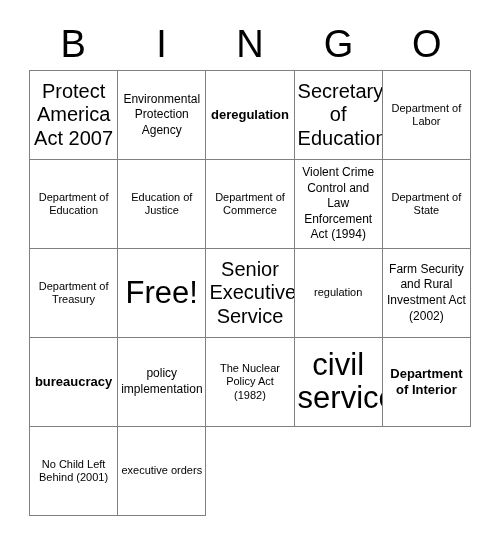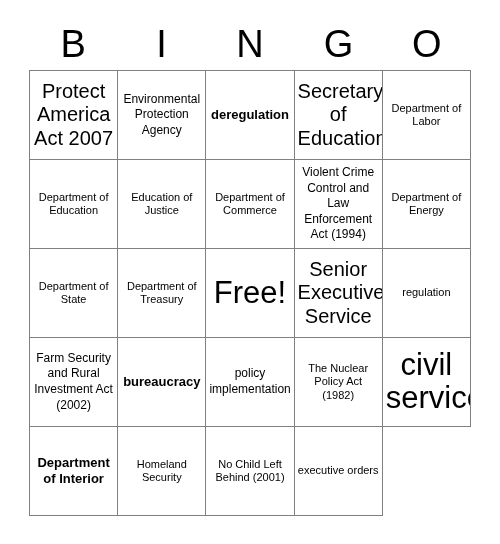--- a/index.html
+++ b/index.html
@@ -113,23 +113,20 @@
       <div class="cell fs-md">
         <span class="cell-text">Education of Justice</span>
       </div>
       <div class="cell fs-md">
         <span class="cell-text">Department of Commerce</span>
       </div>
       <div class="cell fs-xs">
         <span class="cell-text">Violent Crime Control and Law Enforcement Act (1994)</span>
       </div>
       <div class="cell fs-md">
-        <span class="cell-text">Department of Energy</span>
-      </div>
-      <div class="cell fs-md">
         <span class="cell-text">Department of State</span>
       </div>
       <div class="cell fs-md">
         <span class="cell-text">Department of Treasury</span>
       </div>
       <div class="cell fs-xl">
         <span class="cell-text">Free!</span>
       </div>
       <div class="cell fs-lg">
         <span class="cell-text">Senior Executive Service</span>
@@ -149,23 +146,20 @@
       <div class="cell fs-md">
         <span class="cell-text">The Nuclear Policy Act (1982)</span>
       </div>
       <div class="cell fs-xl">
         <span class="cell-text">civil service</span>
       </div>
       <div class="cell fs-sm">
         <span class="cell-text">Department of Interior</span>
       </div>
       <div class="cell fs-md">
-        <span class="cell-text">Homeland Security</span>
-      </div>
-      <div class="cell fs-md">
         <span class="cell-text">No Child Left Behind (2001)</span>
       </div>
       <div class="cell fs-md">
         <span class="cell-text">executive orders</span>
       </div>
     </div>
 
 </div>
 
 </body></html>

